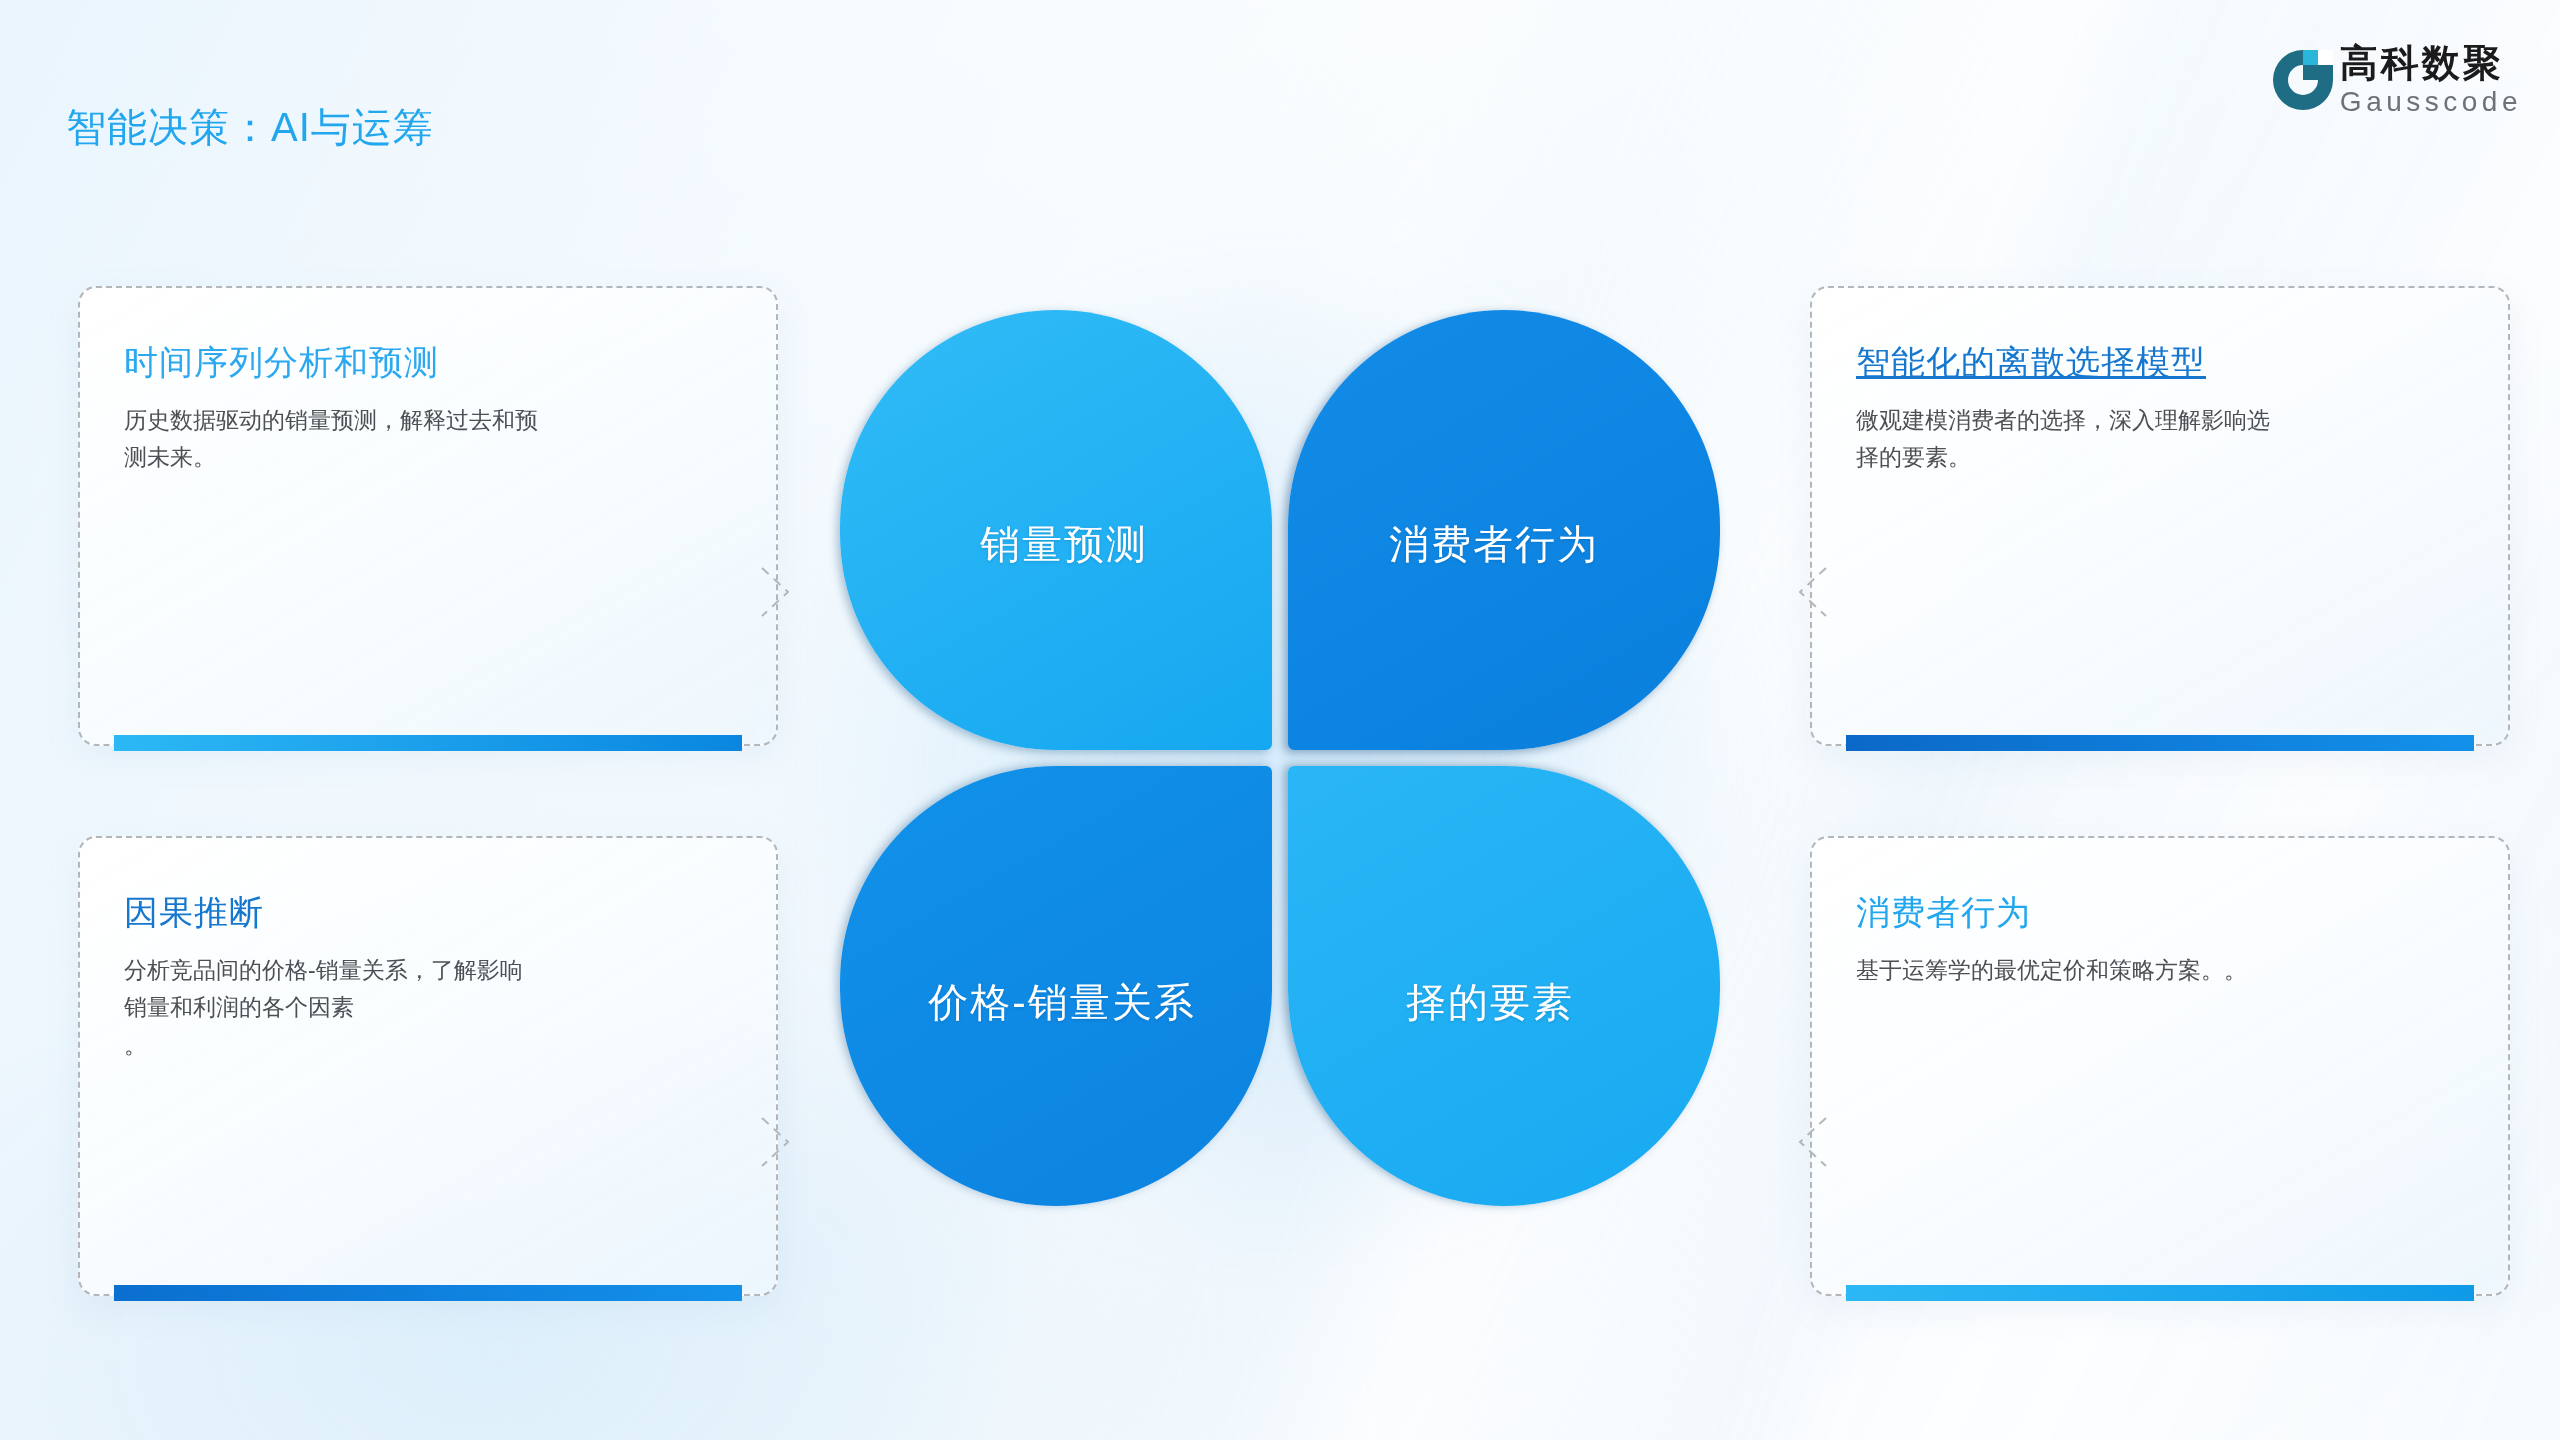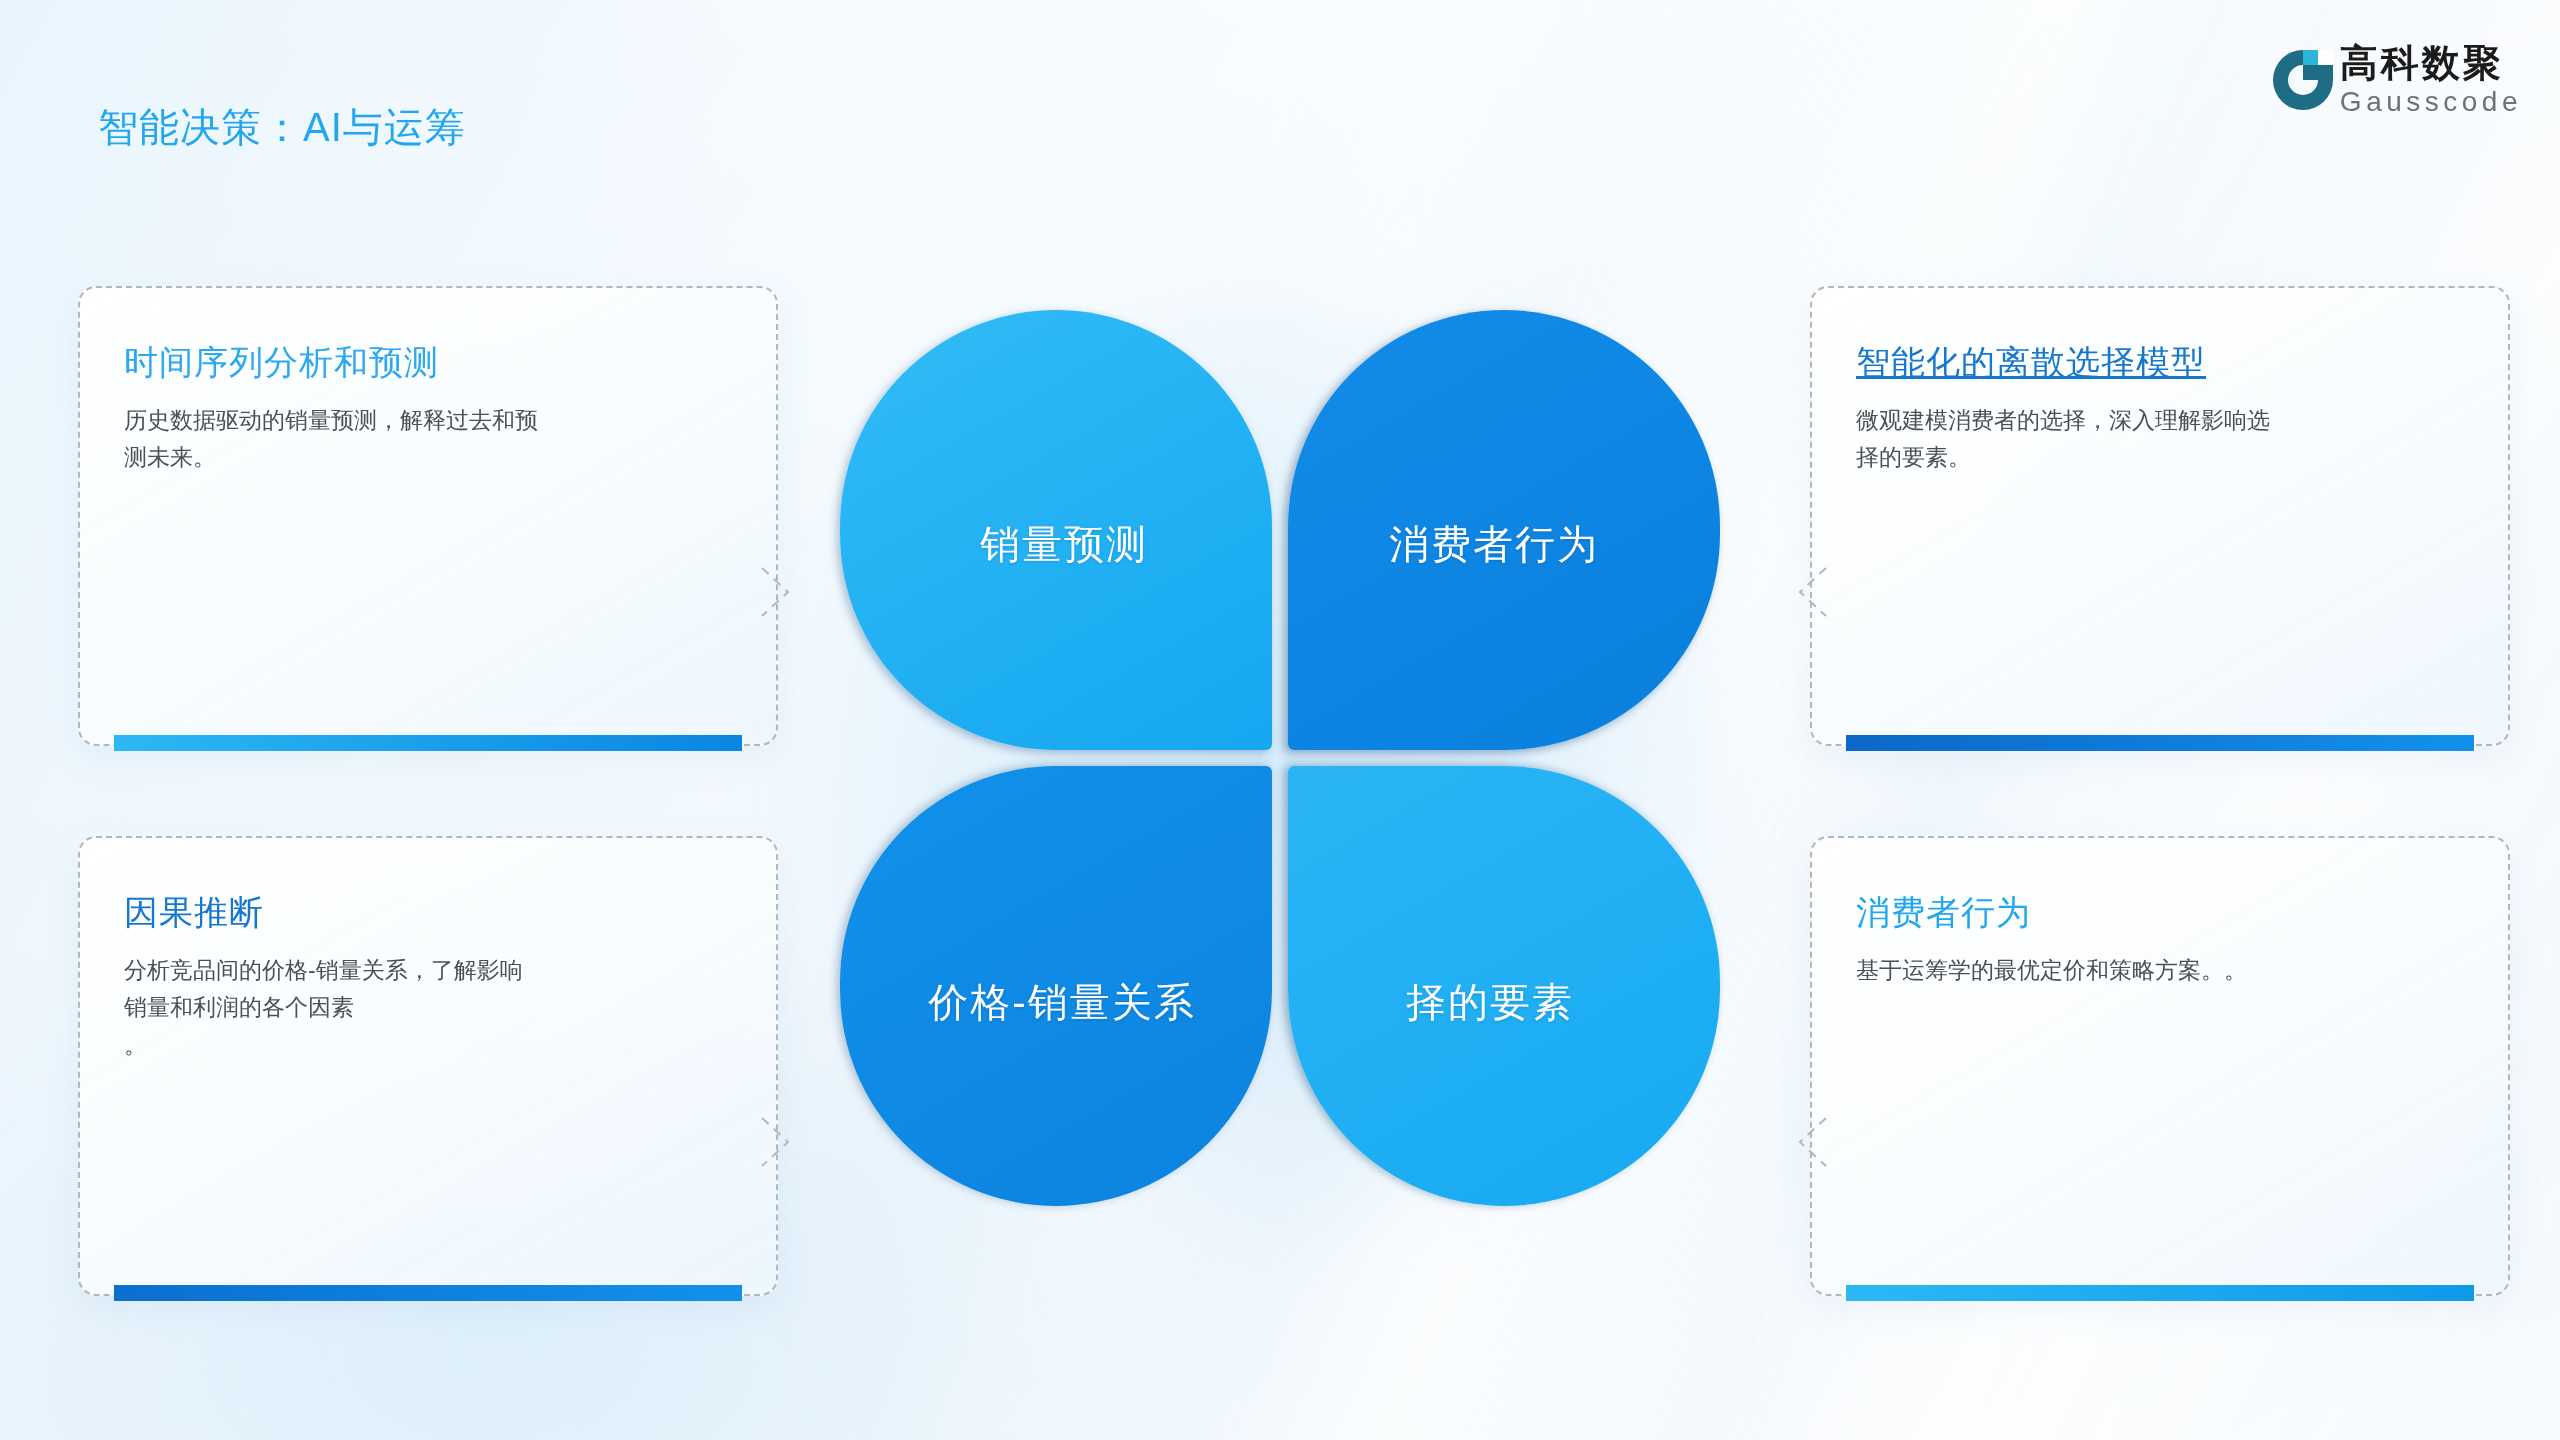--- a/index.html
+++ b/index.html
@@ -193,21 +193,21 @@
 </head>
 <body>
 
 <div class="slide">
 
   <div class="bg-streak s1"></div>
   <div class="bg-streak s2"></div>
   <div class="bg-streak s3"></div>
   <div class="bg-tint"></div>
 
-  <div class="page-title" style="color: rgb(34, 167, 239); margin-left: 32px;">智能决策：AI与运筹</div>
+  <div class="page-title" style="color: rgb(34, 167, 239);">智能决策：AI与运筹</div>
 
   <div class="logo">
     <span class="logo-mark-wrap">
       <svg class="logo-mark" viewBox="0 0 66 66" xmlns="http://www.w3.org/2000/svg">
         <path d="M33 3 A30 30 0 1 0 63 33 L48 33 A15 15 0 1 1 33 18 Z" fill="#1f6d84"></path>
         <rect x="33" y="3" width="15" height="15" fill="#29b6d8"></rect>
         <rect x="48" y="3" width="15" height="15" fill="#ffffff"></rect>
         <rect x="33" y="18" width="15" height="15" fill="#1f6d84"></rect>
         <rect x="48" y="18" width="15" height="15" fill="#1f6d84"></rect>
       </svg>

